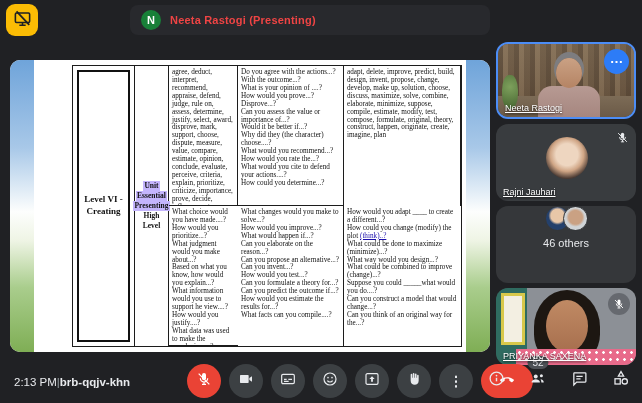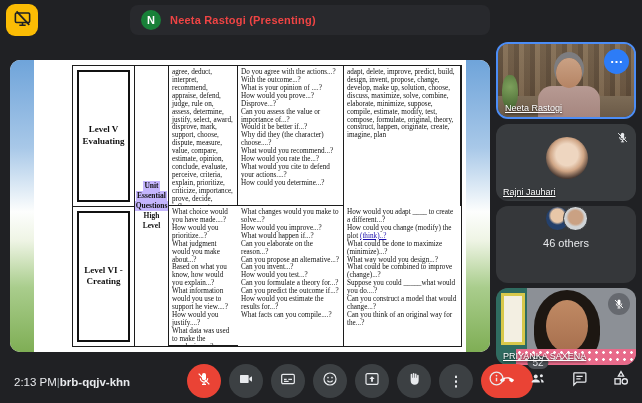--- a/index.html
+++ b/index.html
@@ -117,32 +117,28 @@
     <span class="presenter-label">Neeta Rastogi (Presenting)</span>
   </div>
 
   <div class="slide">
     <div class="strip left"></div>
     <div class="strip right"></div>
 
     <div class="btable">
       <div class="col-level">
         <div class="level-cell">
-          <div class="level-box">Level V
-Evaluating</div>
-        </div>
-        <div class="level-cell">
           <div class="level-box">Level VI -
 Creating</div>
         </div>
       </div>
       <div class="col-unit">
         <span class="hl">Unit</span>
         <span class="hl">Essential</span>
-        <span class="hl">Questions</span>
+        <span class="hl">Presenting</span>
         <span>High Level</span>
       </div>
       <div class="col-main">
         <div class="cell br bb">agree, deduct, interpret, recommend, appraise, defend, judge, rule on, assess, determine, justify, select, award, disprove, mark, support, choose, dispute, measure, value, compare, estimate, opinion, conclude, evaluate, perceive, criteria, explain, prioritize, criticize, importance, prove, decide, influence, rate</div>
         <div class="cell br bb">Do you agree with the actions...?
 With the outcome...?
 What is your opinion of ....?
 How would you prove...?
 Disprove...?
 Can you assess the value or importance of...?

